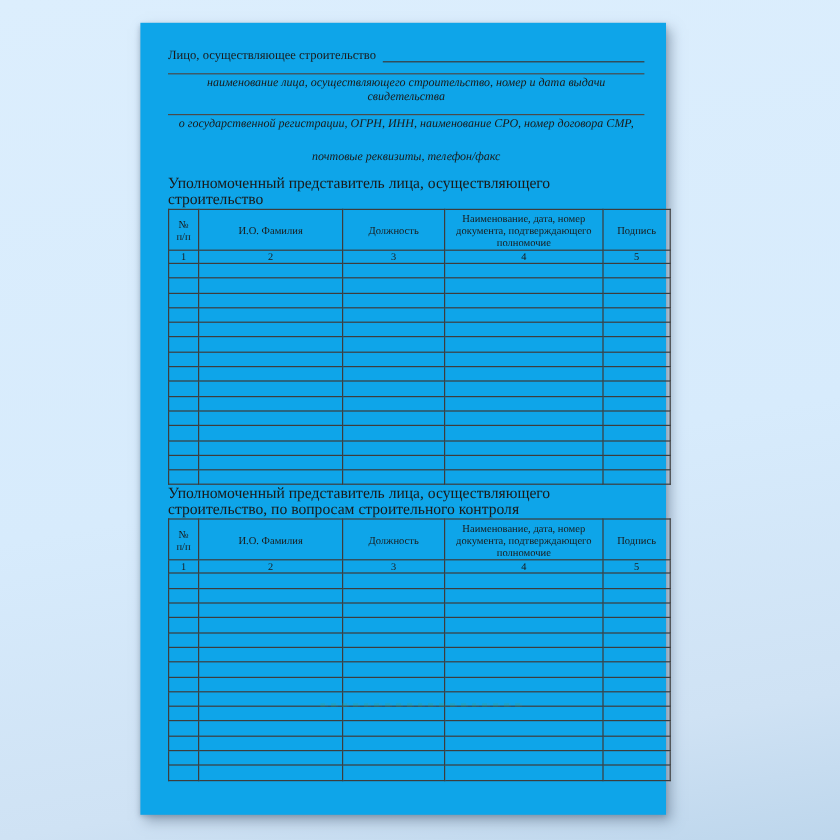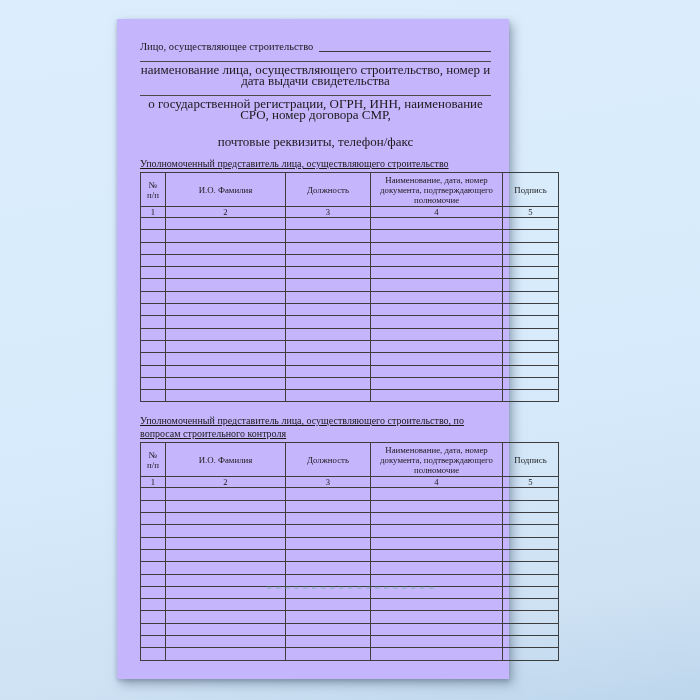--- a/index.html
+++ b/index.html
@@ -6,22 +6,22 @@
   html, body { width: 700px; height: 700px; overflow: hidden; }
   body {
     font-family: "Liberation Serif", serif;
     color: #1a1a1a;
     background: linear-gradient(170deg, #dceefd 0%, #d7ebfc 55%, #cfe2f4 85%, #bdd6ec 100%);
     position: relative;
   }
   .page {
     position: absolute;
     left: 117px; top: 19px;
-    width: 392px; height: 660px;
-    background: #c4b5fd;
+    width: 438px; height: 660px;
+    background: #0ea5e9;
     box-shadow: 4px 5px 10px rgba(85,105,130,0.50), 0 2px 4px rgba(85,105,130,0.35);
     padding: 21px 18px 0 23px;
   }
   .line1 {
     display: flex;
     align-items: flex-end;
     font-size: 10.5px;
     line-height: 13px;
     height: 13px;
     white-space: nowrap;
@@ -31,33 +31,33 @@
     border-bottom: 1px solid #3a3a3a;
     margin-left: 6px;
     margin-bottom: 1px;
     height: 1px;
   }
   .rule { border-top: 1px solid #4a4a4a; height: 0; }
   .rule-1 { margin-top: 8px; }
   .rule-2 { margin-top: 9px; }
   .caption {
     text-align: center;
-    font-size: 13px;
+    font-style: italic;
+    font-size: 10px;
     line-height: 11px;
     margin-top: 2px;
   }
   .caption.cont { margin-top: 16px; }
   .tbl-title {
-    font-size: 10px;
+    font-size: 13px;
     line-height: 13px;
     margin-bottom: 2px;
-    text-decoration: underline;
   }
   .tbl-title-1 { margin-top: 10px; }
-  .tbl-title-2 { margin-top: 12px; }
+  .tbl-title-2 { }
   table {
     width: 100%;
     border-collapse: collapse;
     table-layout: fixed;
     border: 1.5px solid #333;
   }
   th, td {
     border: 1px solid #3d3d3d;
     font-weight: normal;
     overflow: hidden;

